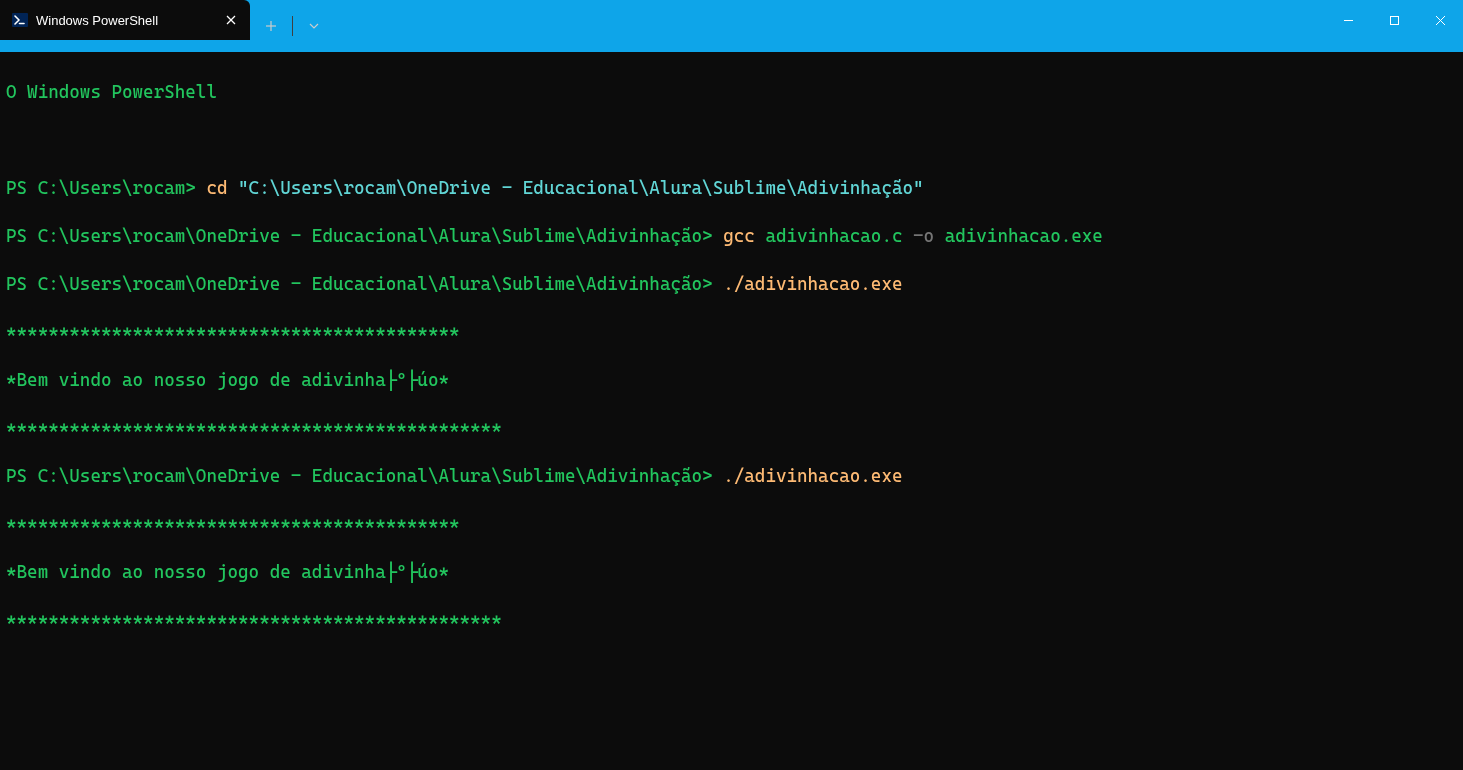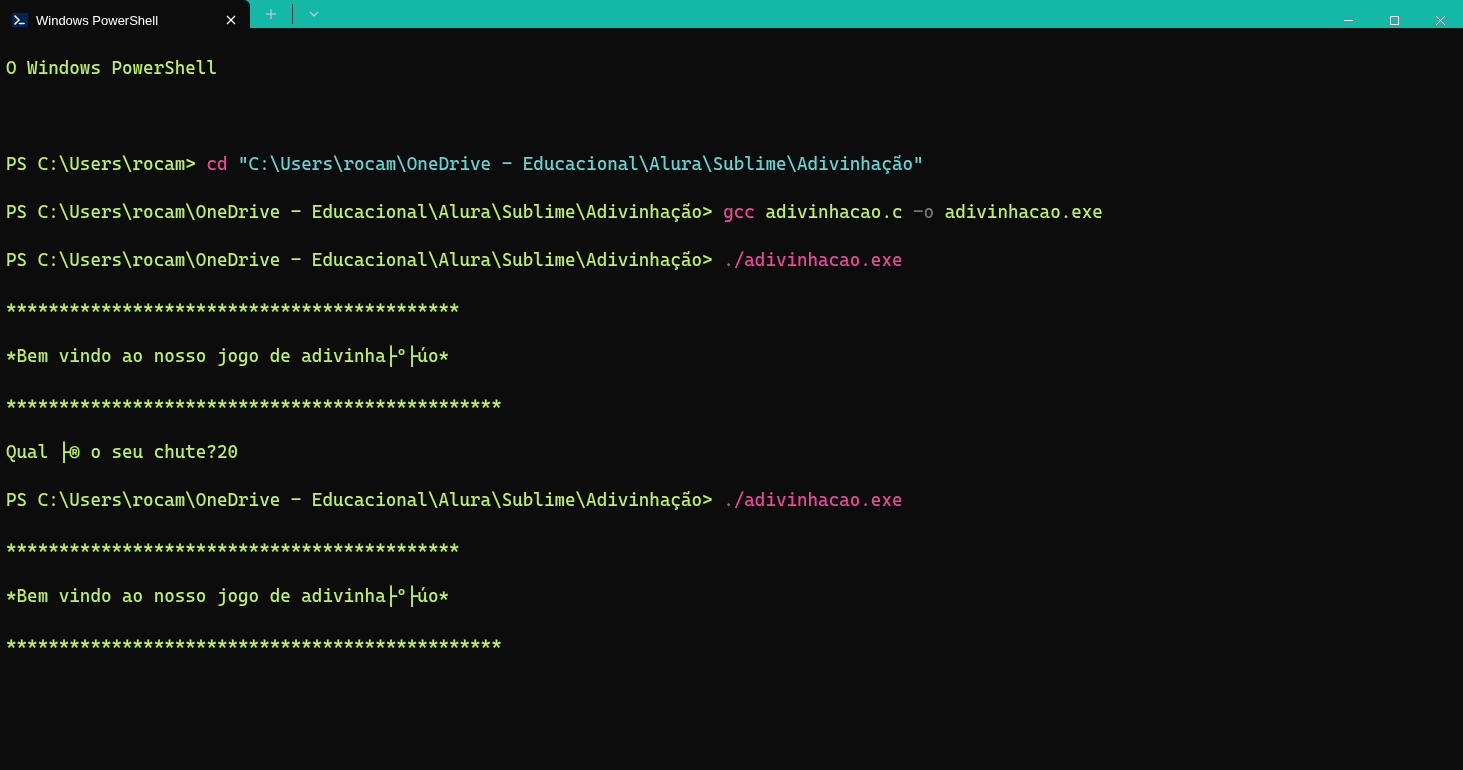--- a/index.html
+++ b/index.html
@@ -6,22 +6,22 @@
   body {
     width: 1463px;
     height: 770px;
     background: #0c0c0c;
     font-family: "Cascadia Mono", "Consolas", monospace;
     font-size: 18px;
     color: #cccccc;
     overflow: hidden;
   }
   .titlebar {
-    height: 28px;
-    background: #14b8a6;
+    height: 52px;
+    background: #0ea5e9;
     display: flex;
     align-items: stretch;
     user-select: none;
   }
   .tab {
     display: flex;
     align-items: center;
     background: #0c0c0c;
     padding: 0 10px 0 12px;
     min-width: 250px;
@@ -87,22 +87,22 @@
     justify-content: center;
     color: #ffffff;
   }
   .terminal {
     padding: 4px 6px;
     line-height: 24px;
     white-space: pre;
     letter-spacing: 0;
   }
   .line { white-space: pre; }
-  .c-white { color: #bef264; }
-  .c-yellow { color: #ec4899; }
+  .c-white { color: #22c55e; }
+  .c-yellow { color: #fdba74; }
   .c-cyan { color: #61d6d6; }
   .c-gray { color: #767676; }
 </style>
 </head>
 <body>
 
 <div class="titlebar">
   <div class="tab">
     <span class="tab-icon">
       <svg width="16" height="16" viewBox="0 0 16 16">
@@ -157,21 +157,20 @@
 <div class="terminal">
 <div class="line c-white">O Windows PowerShell</div>
 <div class="line c-white"></div>
 <div class="line c-white"></div>
 <div class="line"><span class="c-white">PS C:\Users\rocam&gt; </span><span class="c-yellow">cd</span><span class="c-cyan"> "C:\Users\rocam\OneDrive - Educacional\Alura\Sublime\Adivinhação"</span></div>
 <div class="line"><span class="c-white">PS C:\Users\rocam\OneDrive - Educacional\Alura\Sublime\Adivinhação&gt; </span><span class="c-yellow">gcc</span><span class="c-white"> adivinhacao.c </span><span class="c-gray">-o</span><span class="c-white"> adivinhacao.exe</span></div>
 <div class="line"><span class="c-white">PS C:\Users\rocam\OneDrive - Educacional\Alura\Sublime\Adivinhação&gt; </span><span class="c-yellow">./adivinhacao.exe</span></div>
 <div class="line c-white">*******************************************</div>
 <div class="line c-white">*Bem vindo ao nosso jogo de adivinha├º├úo*</div>
 <div class="line c-white">***********************************************</div>
-<div class="line c-white">Qual ├® o seu chute?20</div>
 <div class="line"><span class="c-white">PS C:\Users\rocam\OneDrive - Educacional\Alura\Sublime\Adivinhação&gt; </span><span class="c-yellow">./adivinhacao.exe</span></div>
 <div class="line c-white">*******************************************</div>
 <div class="line c-white">*Bem vindo ao nosso jogo de adivinha├º├úo*</div>
 <div class="line c-white">***********************************************</div>
 
 
 
 
 
 

